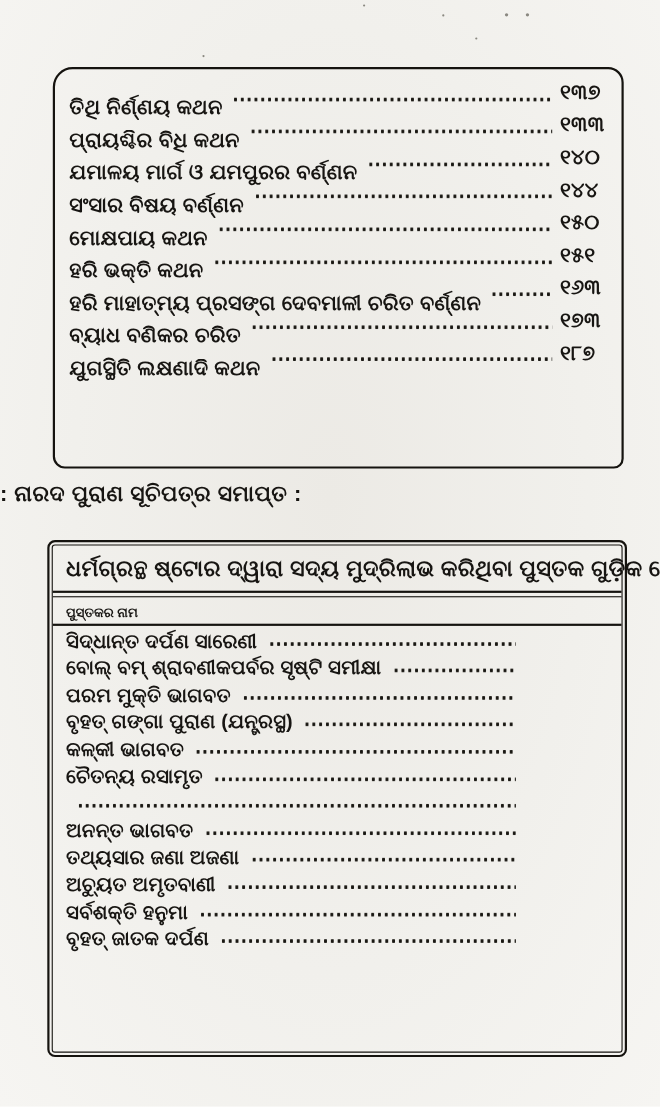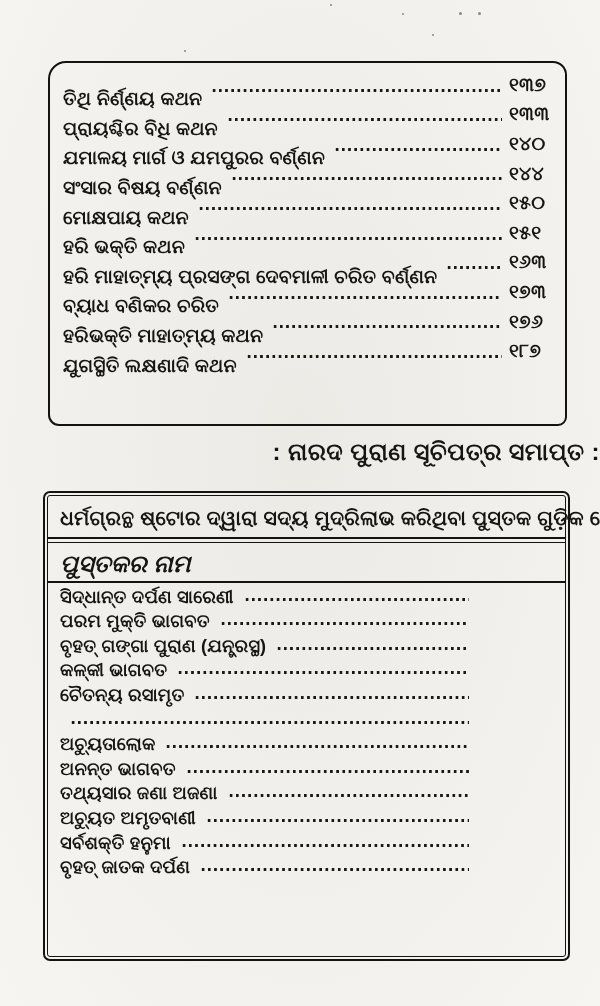--- a/index.html
+++ b/index.html
@@ -27,22 +27,22 @@
   .toc-title{flex:0 0 auto;margin-top:29px;}
   .leader{
     flex:1 1 auto;align-self:flex-end;height:5px;margin:0 7px 7px 9px;
     background-image:radial-gradient(circle,#1a1813 1.5px,transparent 1.7px);
     background-size:6.2px 5px;background-repeat:repeat-x;background-position:left bottom;
   }
   .toc-page{flex:0 0 auto;min-width:46px;font-size:19px;font-weight:700;}
 
   
   .toc-end{
-    position:absolute;left:0;top:438px;width:600px;text-align:right;
-    font-size:24px;font-weight:700;letter-spacing:.4px;
+    position:absolute;left:0;top:438px;width:600px;text-align:left;
+    font-size:20px;font-weight:700;letter-spacing:.4px;
   }
 
   
   .store-box{
     position:absolute;left:47px;top:495px;width:519px;height:462px;
     border:1.8px solid #15130f;
     outline:2.6px solid #15130f;
     outline-offset:2px;
     border-radius:3px;
     box-sizing:border-box;
@@ -50,21 +50,21 @@
   }
   .store-header{
     padding:10px 10px 7px 12px;
     font-size:20.5px;font-weight:700;letter-spacing:.2px;white-space:nowrap;
   }
   .rule-double{
     height:6px;border-top:2.2px solid #15130f;border-bottom:1.6px solid #15130f;
     margin:0;box-sizing:border-box;
   }
   .store-colheader{
-    padding:7px 12px 3px 12px;font-size:24px;font-weight:700;font-style:italic;
+    padding:7px 12px 3px 12px;font-size:12px;font-weight:700;
   }
   .rule-single{height:0;border-top:2.2px solid #15130f;}
   .book-row{
     display:flex;align-items:flex-end;height:24.6px;
     padding-left:12px;font-size:18px;font-weight:700;letter-spacing:.2px;white-space:nowrap;
   }
   .book-title{flex:0 0 auto;}
   .book-row .leader{margin:0 96px 6px 10px;}
 </style>
 </head>
@@ -121,25 +121,20 @@
     <span class="toc-page">୧୬୩</span>
   </div>
 
 
   <div class="toc-row">
     <span class="toc-title">ବ୍ୟାଧ ବଣିକର ଚରିତ</span>
     <span class="leader"></span>
     <span class="toc-page">୧୭୩</span>
   </div>
 
-  <div class="toc-row">
-    <span class="toc-title">ହରିଭକ୍ତି ମାହାତ୍ମ୍ୟ କଥନ</span>
-    <span class="leader"></span>
-    <span class="toc-page">୧୭୬</span>
-  </div>
 
 
   <div class="toc-row">
     <span class="toc-title">ଯୁଗସ୍ଥିତି ଲକ୍ଷଣାଦି କଥନ</span>
     <span class="leader"></span>
     <span class="toc-page">୧୮୭</span>
   </div>
 </div>
 </div>
 
@@ -149,20 +144,24 @@
   <div class="store-header">ଧର୍ମଗ୍ରନ୍ଥ ଷ୍ଟୋର ଦ୍ୱାରା ସଦ୍ୟ ମୁଦ୍ରିଲାଭ କରିଥିବା ପୁସ୍ତକ ଗୁଡ଼ିକ ହେଲା :</div>
   <div class="rule-double"></div>
   <div class="store-colheader">ପୁସ୍ତକର ନାମ</div>
   <div class="rule-single"></div>
   <div id="book-list">
   <div class="book-row">
     <span class="book-title">ସିଦ୍ଧାନ୍ତ ଦର୍ପଣ ସାରେଣୀ</span>
     <span class="leader"></span>
   </div>
 
+  <div class="book-row">
+    <span class="book-title">ବୋଲ୍ ବମ୍ ଶ୍ରାବଣୀକପର୍ବର ସୃଷ୍ଟି ସମୀକ୍ଷା</span>
+    <span class="leader"></span>
+  </div>
 
   <div class="book-row">
     <span class="book-title">ପରମ ମୁକ୍ତି ଭାଗବତ</span>
     <span class="leader"></span>
   </div>
 
   <div class="book-row">
     <span class="book-title">ବୃହତ୍ ଗଙ୍ଗା ପୁରାଣ (ଯନ୍ତ୍ରସ୍ଥ)</span>
     <span class="leader"></span>
   </div>
@@ -175,24 +174,20 @@
 
   <div class="book-row">
     <span class="book-title">ଚୈତନ୍ୟ ରସାମୃତ</span>
     <span class="leader"></span>
   </div>
 
   <div class="book-row">
     <span class="leader"></span>
   </div>
 
-  <div class="book-row">
-    <span class="book-title">ଅଚ୍ୟୁତାଲୋକ</span>
-    <span class="leader"></span>
-  </div>
 
   <div class="book-row">
     <span class="book-title">ଅନନ୍ତ ଭାଗବତ</span>
     <span class="leader"></span>
   </div>
 
   <div class="book-row">
     <span class="book-title">ତଥ୍ୟସାର ଜଣା ଅଜଣା</span>
     <span class="leader"></span>
   </div>

